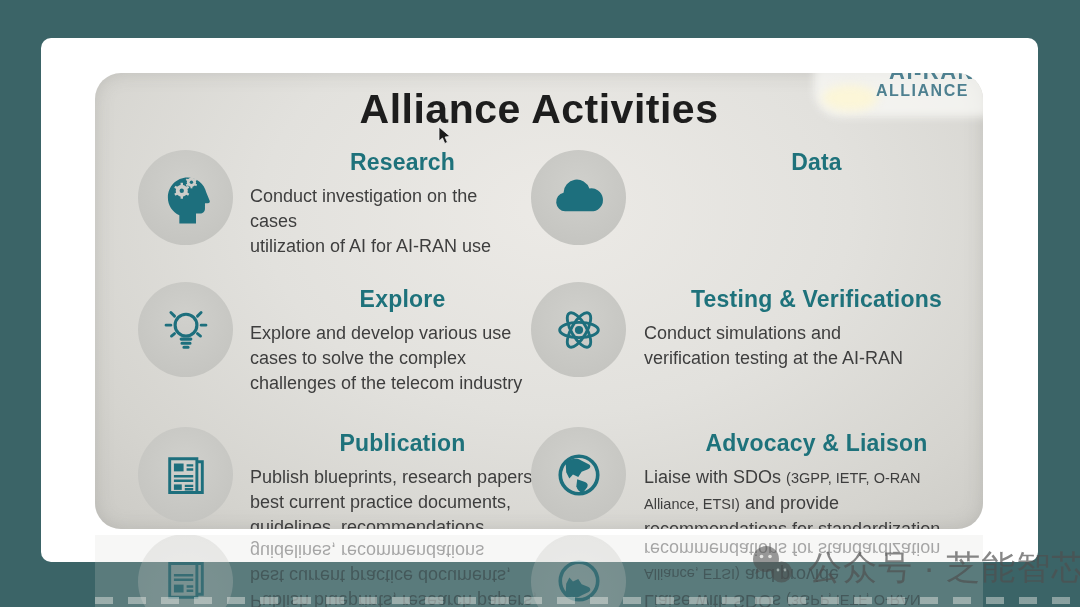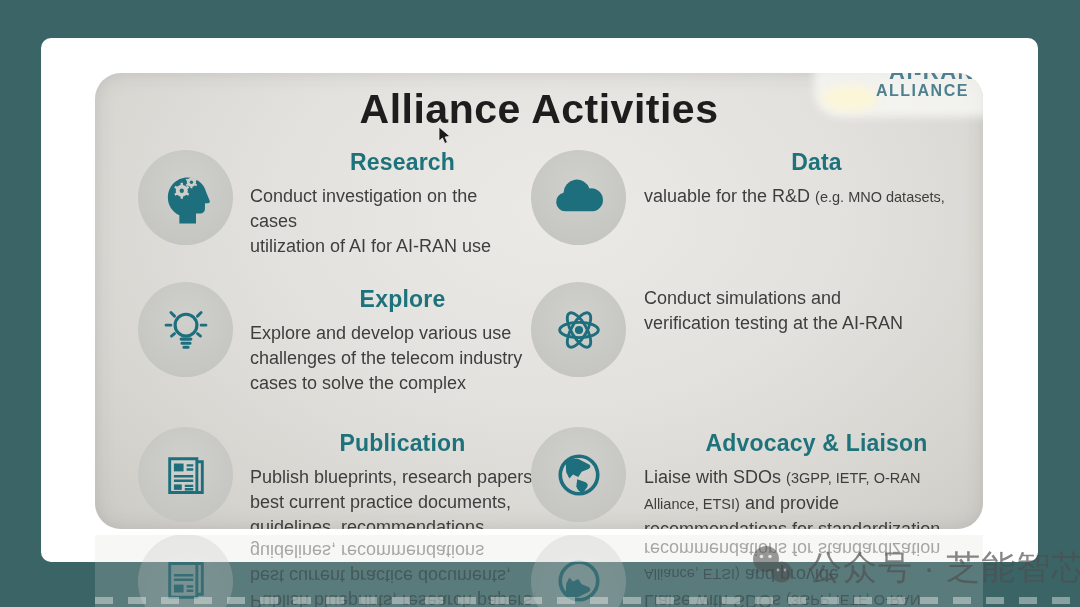--- a/index.html
+++ b/index.html
@@ -121,46 +121,46 @@
     <span class="line">utilization of AI for AI-RAN use</span>
   </div>
 
   <div class="icon-circle c2 r1i">
     <svg viewBox="0 0 48 48">
       <path class="teal" d="M36 35 H12.5 A7.8 7.8 0 0 1 11.2 19.6 A11 11 0 0 1 32.6 16.2 A9 9 0 0 1 36 35 Z"></path>
     </svg>
   </div>
   <div class="txt t2 r1t">
     <h2>Data</h2>
-    <span class="line"><span>valuable for the R&amp;D </span><span class="note">(e.g. MNO datasets,</span></span>
   </div>
 
   <div class="icon-circle c1 r2i">
     <svg viewBox="0 0 48 48" stroke-linecap="round">
       <circle class="teal-stroke" cx="24" cy="20" r="9" stroke-width="2.6"></circle>
       <path class="teal-stroke" stroke-width="2.6" d="M20 31.5 h8 M20.7 35 h6.6 M22.3 38.3 h3.4"></path>
       <path class="teal-stroke" stroke-width="2.4" d="M7.5 20 h4 M36.5 20 h4 M11.5 9.5 l3 3 M36.5 9.5 l-3 3 M12 29 l2.5-2 M36 29 l-2.5-2"></path>
     </svg>
   </div>
   <div class="txt t1 r2t">
     <h2>Explore</h2>
     <span class="line">Explore and develop various use</span>
+    <span class="line">cases to solve the complex</span>
     <span class="line">challenges of the telecom industry</span>
-    <span class="line">cases to solve the complex</span>
   </div>
 
   <div class="icon-circle c2 r2i">
     <svg viewBox="0 0 48 48">
       <ellipse class="teal-stroke" cx="24" cy="24" rx="16" ry="6.3" stroke-width="2.4"></ellipse>
       <ellipse class="teal-stroke" cx="24" cy="24" rx="16" ry="6.3" stroke-width="2.4" transform="rotate(60 24 24)"></ellipse>
       <ellipse class="teal-stroke" cx="24" cy="24" rx="16" ry="6.3" stroke-width="2.4" transform="rotate(120 24 24)"></ellipse>
       <circle class="teal" cx="24" cy="24" r="3.4"></circle>
     </svg>
   </div>
   <div class="txt t2 r2t">
+    <h2>Testing &amp; Verifications</h2>
     <span class="line">Conduct simulations and</span>
     <span class="line">verification testing at the AI-RAN</span>
   </div>
 
   <div class="icon-circle c1 r3i">
     <svg viewBox="0 0 48 48">
       <path class="teal-stroke" stroke-width="2.4" d="M10.5 38.5 V10.5 h22.5 v28 z"></path>
       <path class="teal-stroke" stroke-width="2.4" d="M33 13 h4.5 v25.5 H24"></path>
       <rect class="teal" x="14" y="14.5" width="8" height="6.5"></rect>
       <path class="teal-stroke" stroke-width="2" d="M24.5 16 h5.5 M24.5 19.5 h5.5"></path>

